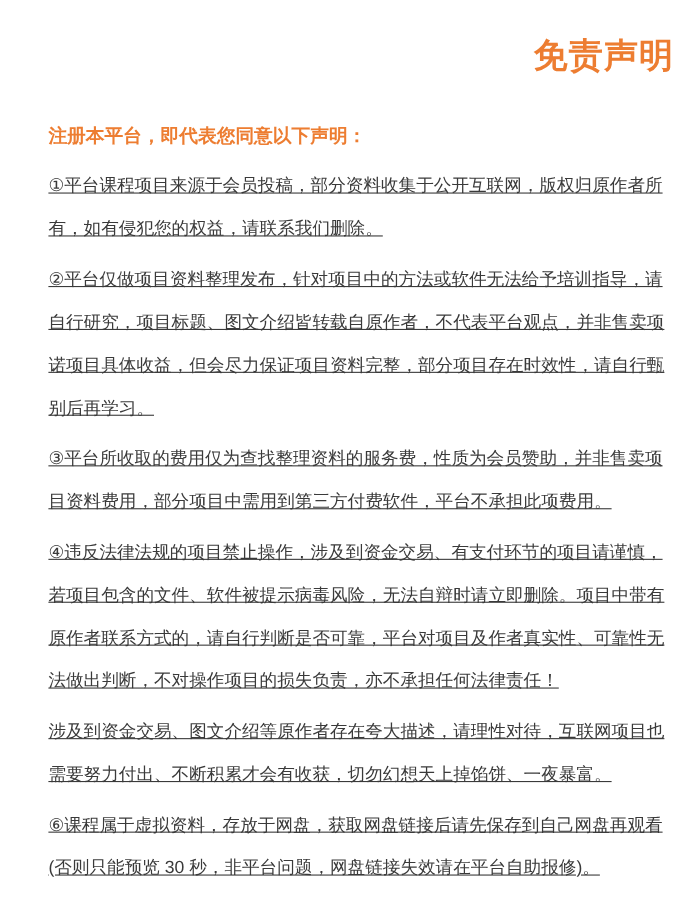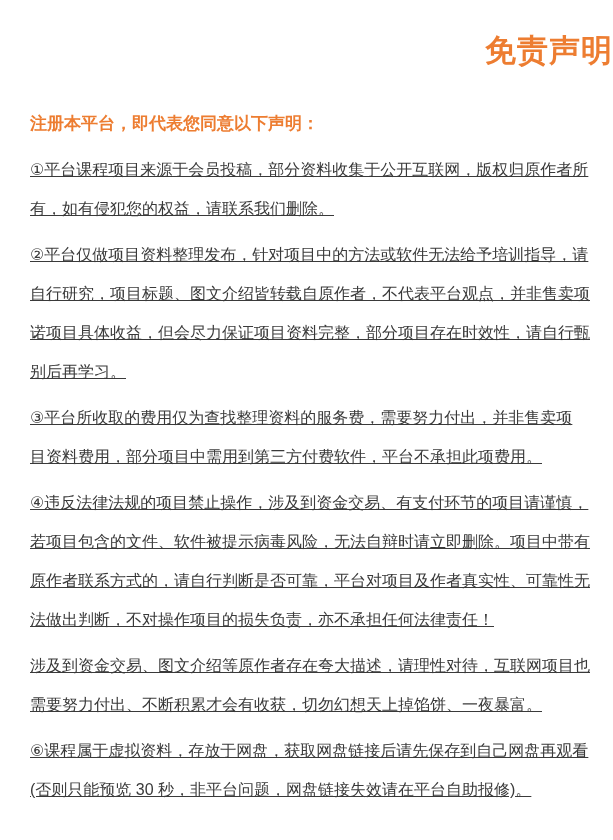--- a/index.html
+++ b/index.html
@@ -24,21 +24,21 @@
   .page-title {
     margin: 31px 0 33px 0;
     font-size: 31px;
     line-height: 40px;
     font-weight: bold;
     text-align: right;
     color: var(--accent, #ED7D31);
     letter-spacing: 1px;
   }
   .content {
-    padding: 0 25px 0 30px;
+    padding: 0 25px 0 44px;
   }
   .intro {
     margin: 0 0 7px 0;
     font-size: 17px;
     line-height: 39px;
     font-weight: bold;
     color: var(--accent, #ED7D31);
   }
   .para {
     margin: 0 0 7px 0;
@@ -68,21 +68,21 @@
           <div class="line">①平台课程项目来源于会员投稿，部分资料收集于公开互联网，版权归原作者所</div>
           <div class="line">有，如有侵犯您的权益，请联系我们删除。</div>
         </div>
         <div class="para">
           <div class="line">②平台仅做项目资料整理发布，针对项目中的方法或软件无法给予培训指导，请</div>
           <div class="line">自行研究，项目标题、图文介绍皆转载自原作者，不代表平台观点，并非售卖项</div>
           <div class="line">诺项目具体收益，但会尽力保证项目资料完整，部分项目存在时效性，请自行甄</div>
           <div class="line">别后再学习。</div>
         </div>
         <div class="para">
-          <div class="line">③平台所收取的费用仅为查找整理资料的服务费，需要努力付出，并非售卖项</div>
+          <div class="line">③平台所收取的费用仅为查找整理资料的服务费，性质为会员赞助，并非售卖项</div>
           <div class="line">目资料费用，部分项目中需用到第三方付费软件，平台不承担此项费用。</div>
         </div>
         <div class="para">
           <div class="line">④违反法律法规的项目禁止操作，涉及到资金交易、有支付环节的项目请谨慎，</div>
           <div class="line">若项目包含的文件、软件被提示病毒风险，无法自辩时请立即删除。项目中带有</div>
           <div class="line">原作者联系方式的，请自行判断是否可靠，平台对项目及作者真实性、可靠性无</div>
           <div class="line">法做出判断，不对操作项目的损失负责，亦不承担任何法律责任！</div>
         </div>
         <div class="para">
           <div class="line">涉及到资金交易、图文介绍等原作者存在夸大描述，请理性对待，互联网项目也</div>

